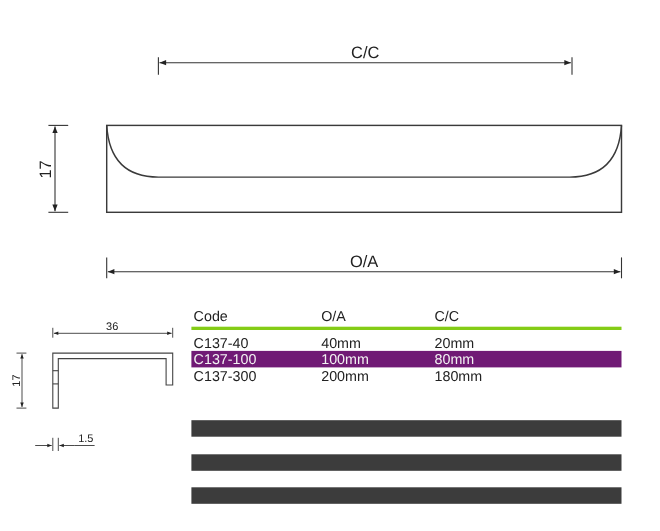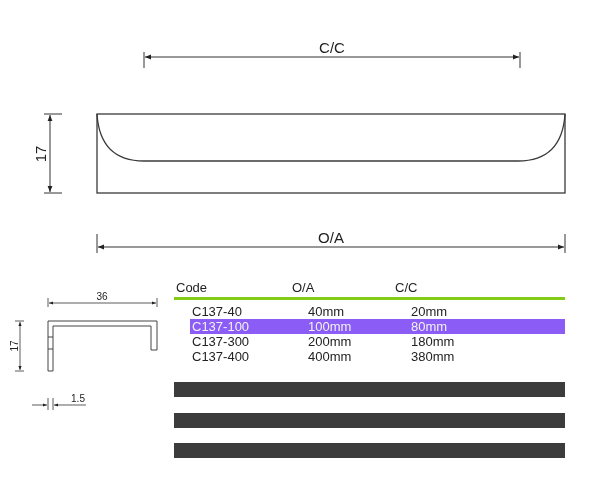--- a/index.html
+++ b/index.html
@@ -6,22 +6,22 @@
     body { width: 600px; height: 483px; position: relative; overflow: hidden; font-family: "Liberation Sans", sans-serif; color: #222; }
     svg.drawing { position: absolute; left: 0; top: 0; }
     .dim-text { font-family: "Liberation Sans", sans-serif; fill: #222; }
     .table { position: absolute; left: 174px; top: 279px; width: 391px; }
     .thead { position: relative; height: 18px; border-bottom: 3px solid #84cc16; }
     .cell { position: absolute; top: 0; font-size: 13px; line-height: 15px; white-space: nowrap; }
     .c-code { left: 2px; }
     .c-oa { left: 118px; }
     .c-cc { left: 221px; }
     .thead .cell { top: 1px; font-size: 13px; }
-    .row { position: relative; height: 15px; margin-left: 16px; }
-    .row.dark { background: #8b5cf6; color: #f2f2f2; }
+    .row { position: relative; height: 15px; }
+    .row.dark { background: #701a75; color: #f2f2f2; }
     .bar { position: absolute; left: 174px; width: 391px; height: 15px; background: #3c3c3c; }
   </style>
 </head>
 <body>
 
 <svg class="drawing" width="600" height="483" viewBox="0 0 600 483">
   <defs>
     <marker id="arr" viewBox="0 0 10 10" refX="10" refY="5" markerWidth="10" markerHeight="6" orient="auto-start-reverse" markerUnits="userSpaceOnUse">
       <path d="M0,1 L10,5 L0,9 Z" fill="#222"></path>
     </marker>
@@ -96,22 +96,17 @@
   <div class="row dark">
     <span class="cell c-code">C137-100</span>
     <span class="cell c-oa">100mm</span>
     <span class="cell c-cc">80mm</span>
   </div>
   <div class="row">
     <span class="cell c-code">C137-300</span>
     <span class="cell c-oa">200mm</span>
     <span class="cell c-cc">180mm</span>
   </div>
-  <div class="row">
-    <span class="cell c-code">C137-400</span>
-    <span class="cell c-oa">400mm</span>
-    <span class="cell c-cc">380mm</span>
-  </div>
 </div>
 
 <div class="bar" style="top:382px"></div>
 <div class="bar" style="top:413px"></div>
 <div class="bar" style="top:443px"></div>
 
 </body></html>

